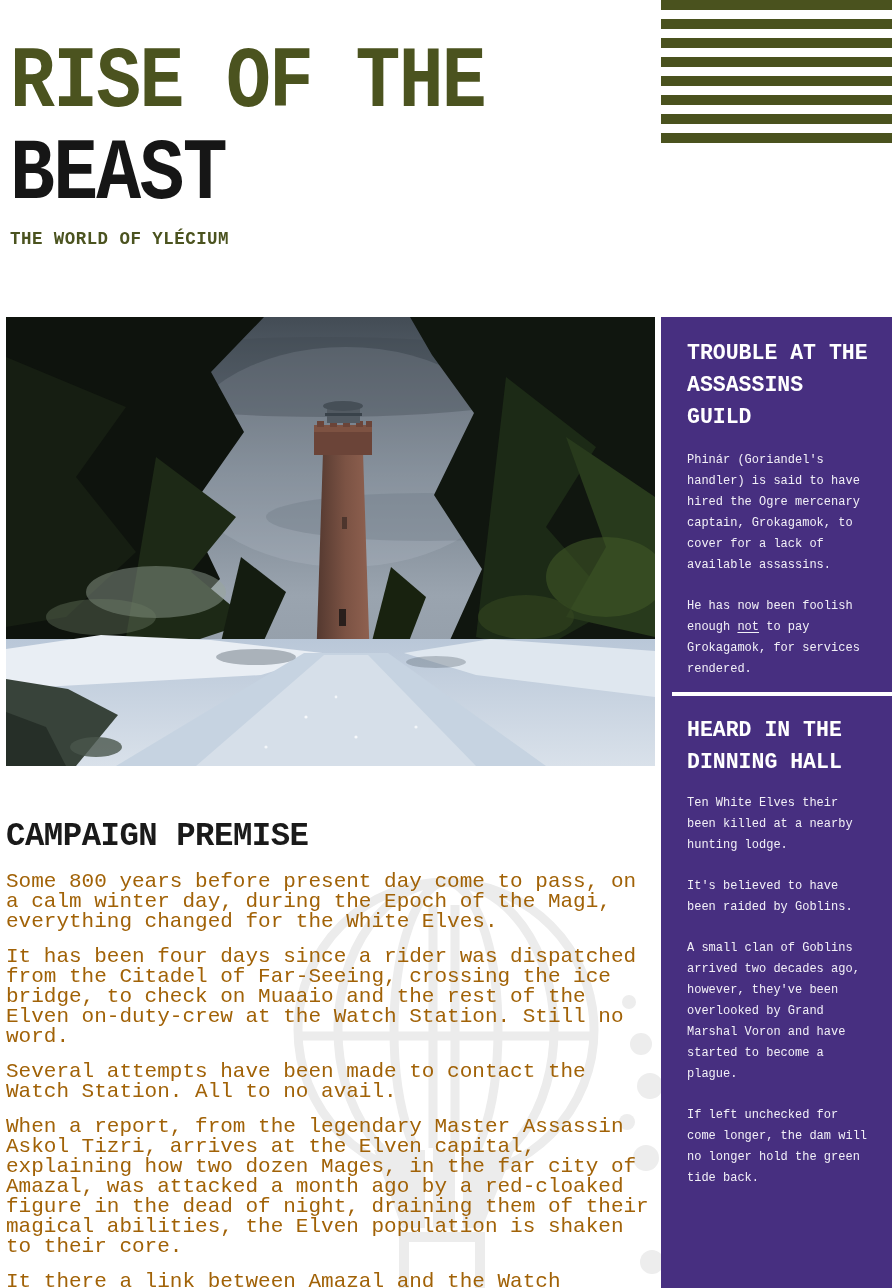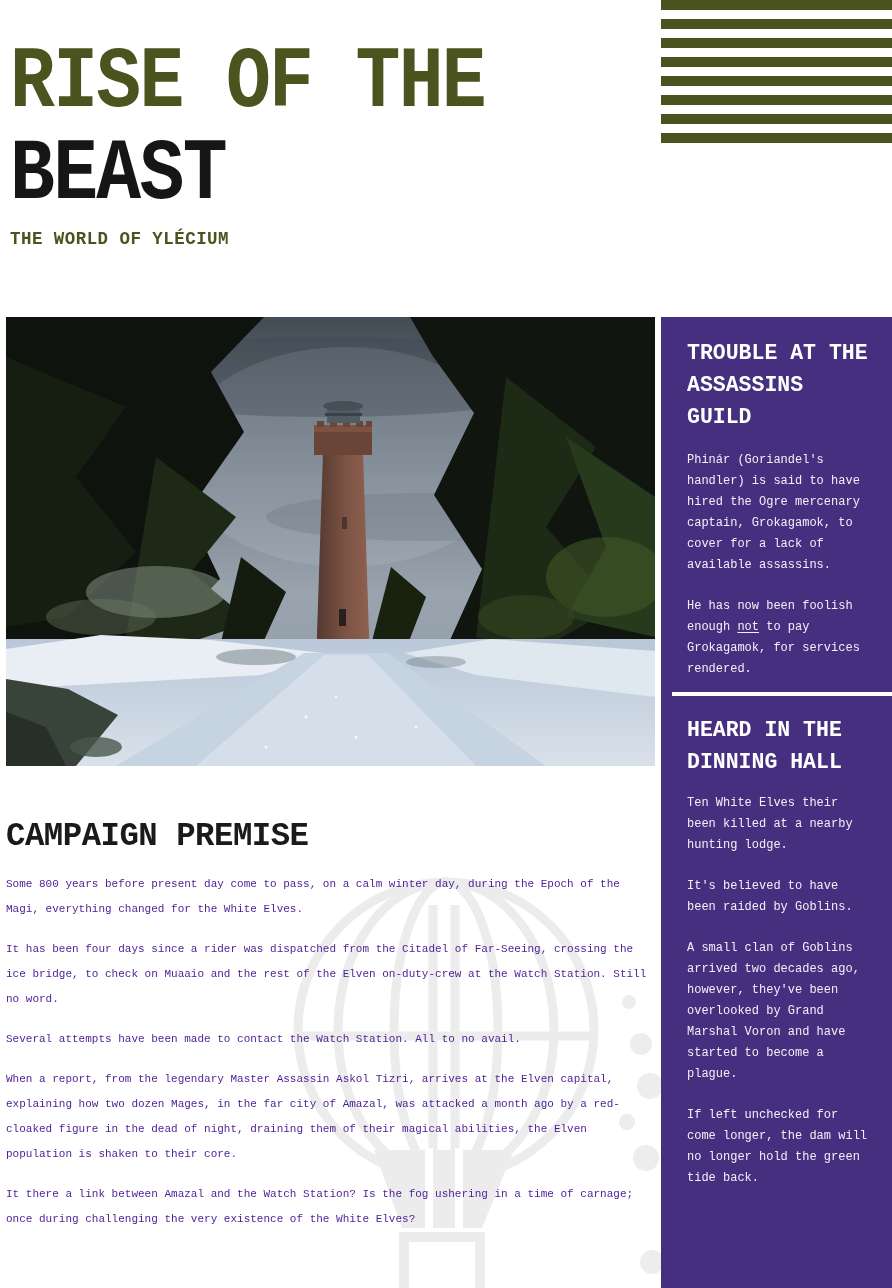--- a/index.html
+++ b/index.html
@@ -23,21 +23,21 @@
   
   #watermark{position:absolute;left:0;top:0;pointer-events:none;}
   
   #hero{position:absolute;left:6px;top:317px;width:649px;height:449px;}
   
   #main-heading{
     position:absolute;left:6px;top:816px;font-size:34px;line-height:40px;font-weight:bold;
     color:#1a1a1a;letter-spacing:-.5px;transform:scaleX(.95);transform-origin:0 0;white-space:nowrap;
   }
   #main-body{position:absolute;left:6px;top:872px;width:650px;}
-  #main-body p{margin:0 0 15px 0;font-size:11px;line-height:25px;color:#4c1d95;}
+  #main-body p{margin:0 0 15px 0;font-size:21px;line-height:20px;color:#a16207;}
   
   #sidebar{
     position:absolute;left:661px;top:317px;width:231px;height:971px;background:#472f80;
     box-sizing:border-box;padding:20px 22px 0 26px;color:#f2f0f7;
   }
   .sb-heading{font-size:21.5px;line-height:32px;font-weight:bold;color:#ffffff;margin:0;}
   .sb-p{font-size:12px;line-height:21px;margin:0;}
   .m17{margin-top:17px;} .m20{margin-top:20px;} .m15{margin-top:15px;} .m42{margin-top:18px;}
   #sb-divider{height:4px;background:#ffffff;margin:12px -22px 0 -15px;}
   .u{text-decoration:underline;text-underline-offset:2px;}

